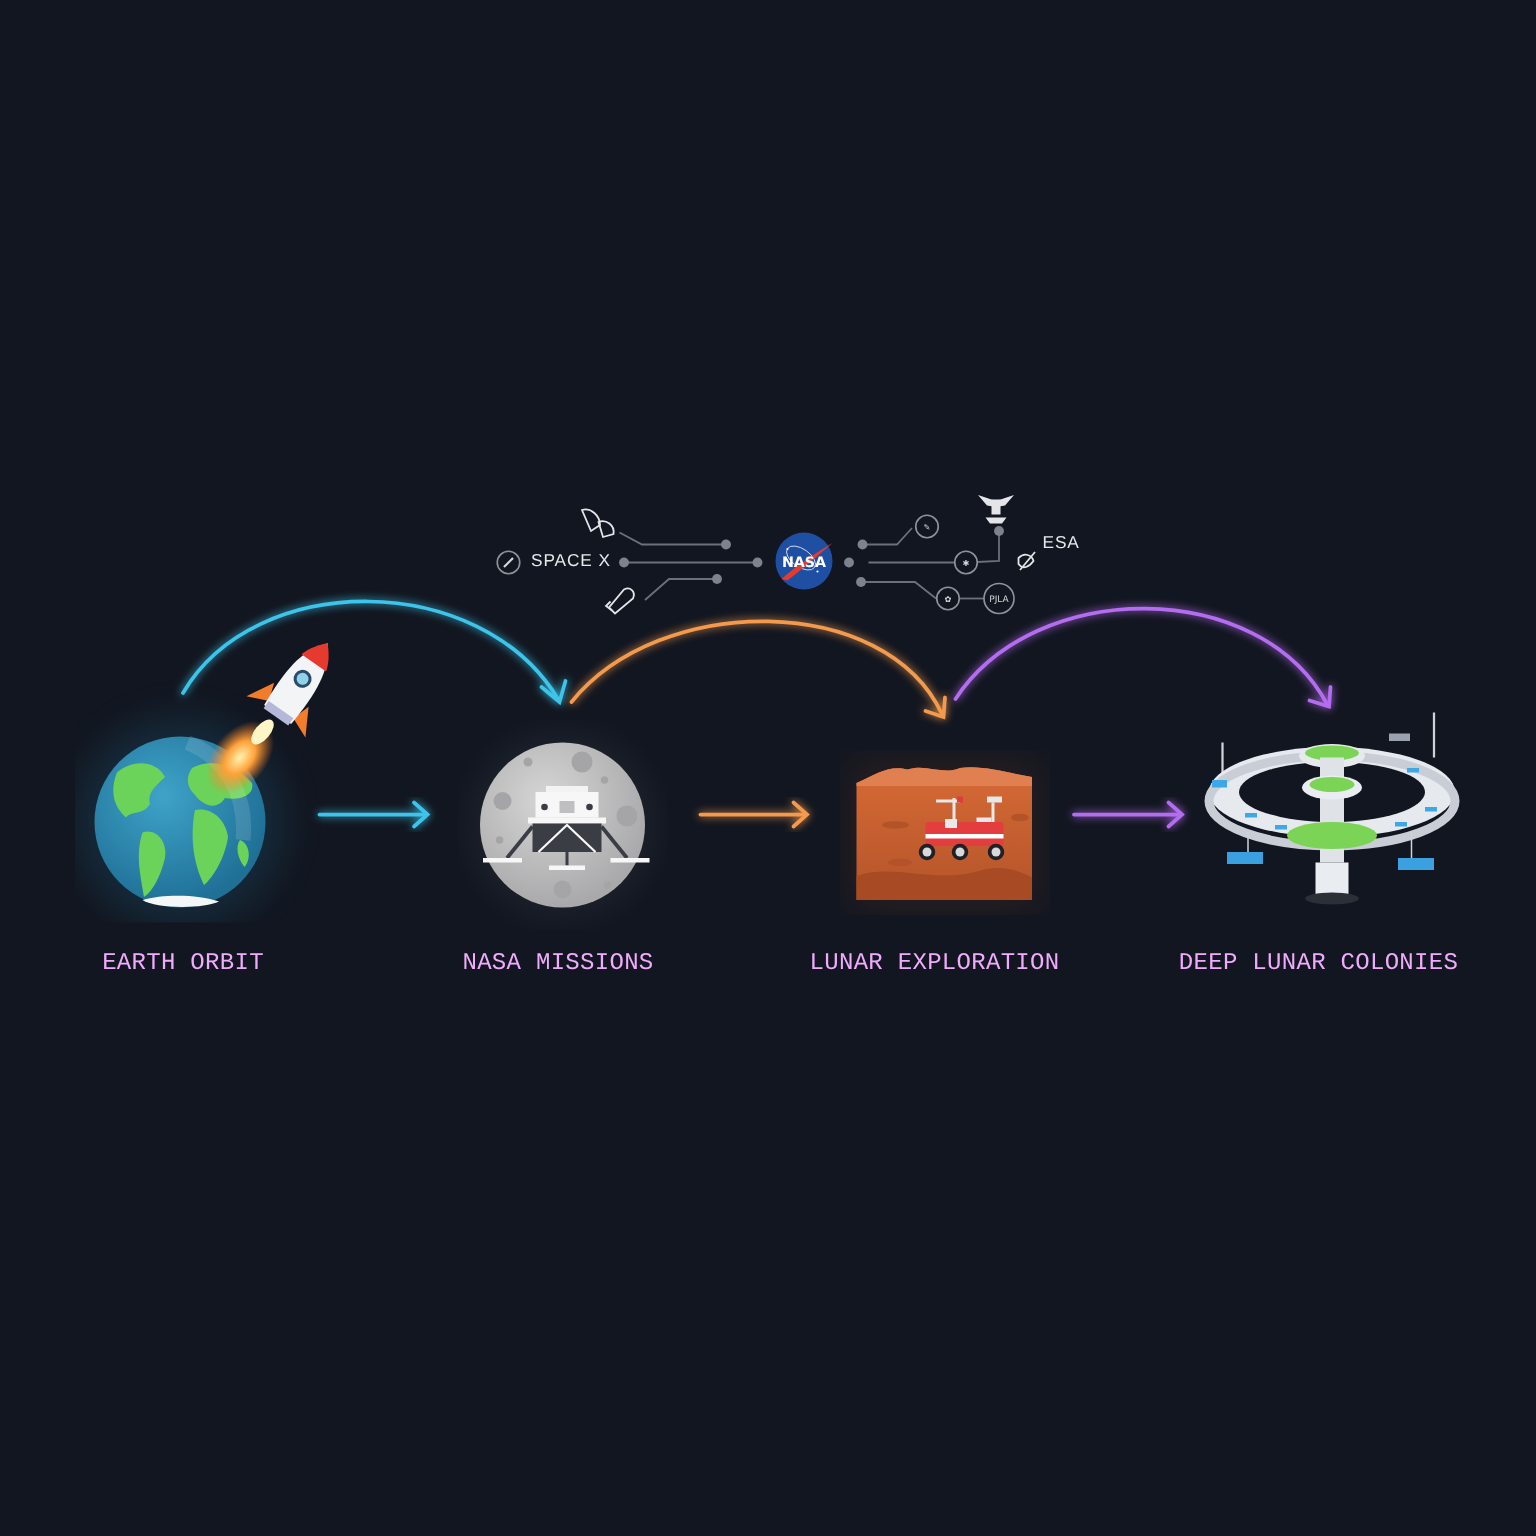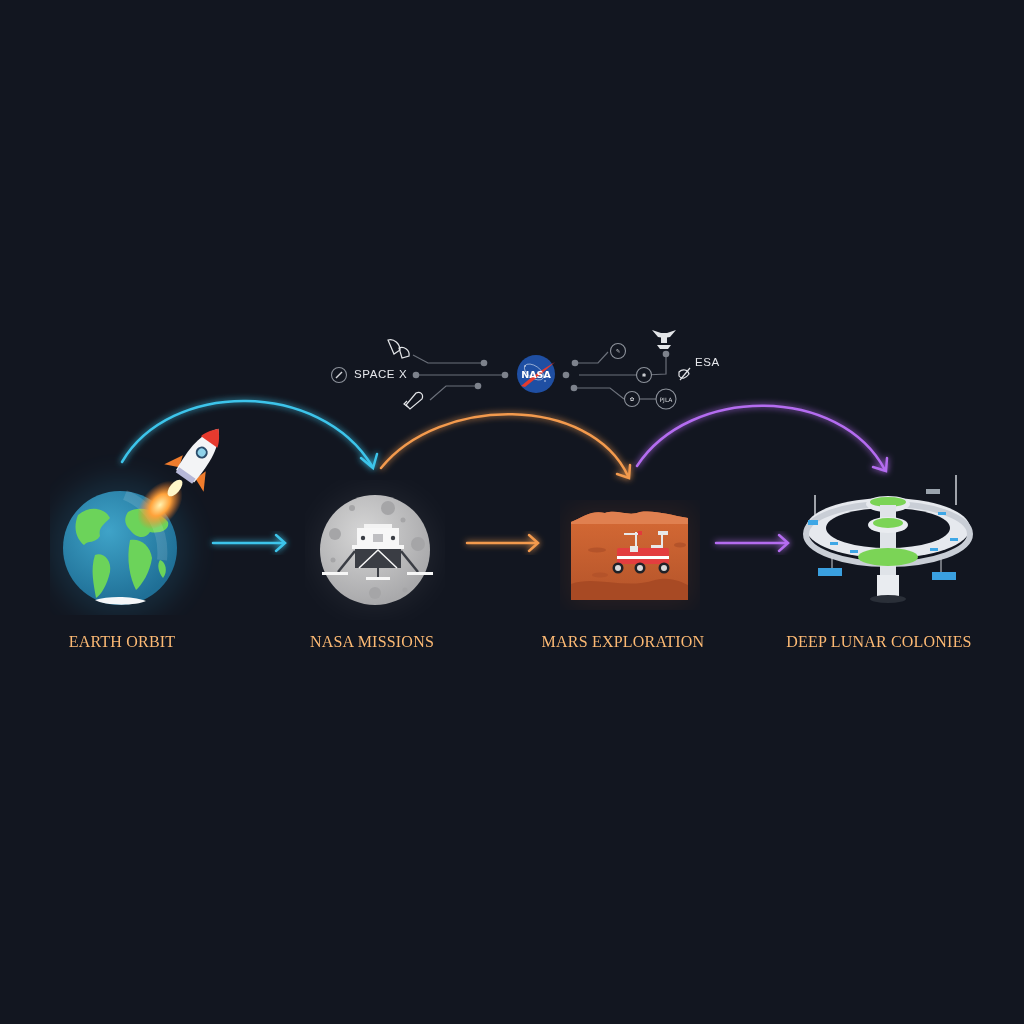--- a/index.html
+++ b/index.html
@@ -5,23 +5,23 @@
     html, body { margin:0; padding:0; }
     body {
       width:1024px; height:1024px; overflow:hidden;
       background:#121620;
       font-family:"Liberation Sans", sans-serif;
       position:relative;
     }
     .canvas { position:absolute; left:0; top:0; width:1024px; height:1024px; }
     svg.layer { position:absolute; left:0; top:0; }
     .label {
-      position:absolute; top:633px; color:#fdba74; font-size:16px;
+      position:absolute; top:633px; color:#f0abfc; font-size:16px;
       letter-spacing:0.2px; white-space:nowrap; transform:translateX(-50%);
-      font-family:Liberation Serif, serif; font-weight:normal;
+      font-family:Liberation Mono, monospace; font-weight:normal;
     }
     .agency-text {
       position:absolute; color:#e6e8ec; font-size:11.5px; letter-spacing:0.6px;
       font-family:Liberation Sans, sans-serif; white-space:nowrap;
     }
     .node { position:absolute; }
   </style>
 </head>
 <body>
 
@@ -197,21 +197,21 @@
 
     <rect x="818" y="568" width="24" height="8" fill="#3aa0e0"></rect>
     <line x1="832" y1="555" x2="832" y2="568" stroke="#cfd3d8" stroke-width="1"></line>
     <rect x="932" y="572" width="24" height="8" fill="#3aa0e0"></rect>
     <line x1="941" y1="555" x2="941" y2="572" stroke="#cfd3d8" stroke-width="1"></line>
     <rect x="926" y="489" width="14" height="5" fill="#9aa3ad"></rect>
   </svg>
 
   <div class="label" style="left:122px">EARTH ORBIT</div>
   <div class="label" style="left:372px">NASA MISSIONS</div>
-  <div class="label" style="left:623px">MARS EXPLORATION</div>
+  <div class="label" style="left:623px">LUNAR EXPLORATION</div>
   <div class="label" style="left:879px">DEEP LUNAR COLONIES</div>
 
   <svg class="layer" width="1024" height="1024" style="pointer-events:none">
     <g stroke="#6b707a" stroke-width="1.2" fill="none">
 
       <path d="M413 355 L428 363 L484 363"></path>
       <line x1="416" y1="375" x2="505" y2="375"></line>
       <path d="M430 400 L446 386 L478 386"></path>
 
       <path d="M575 363 L598 363 L608 352"></path>

